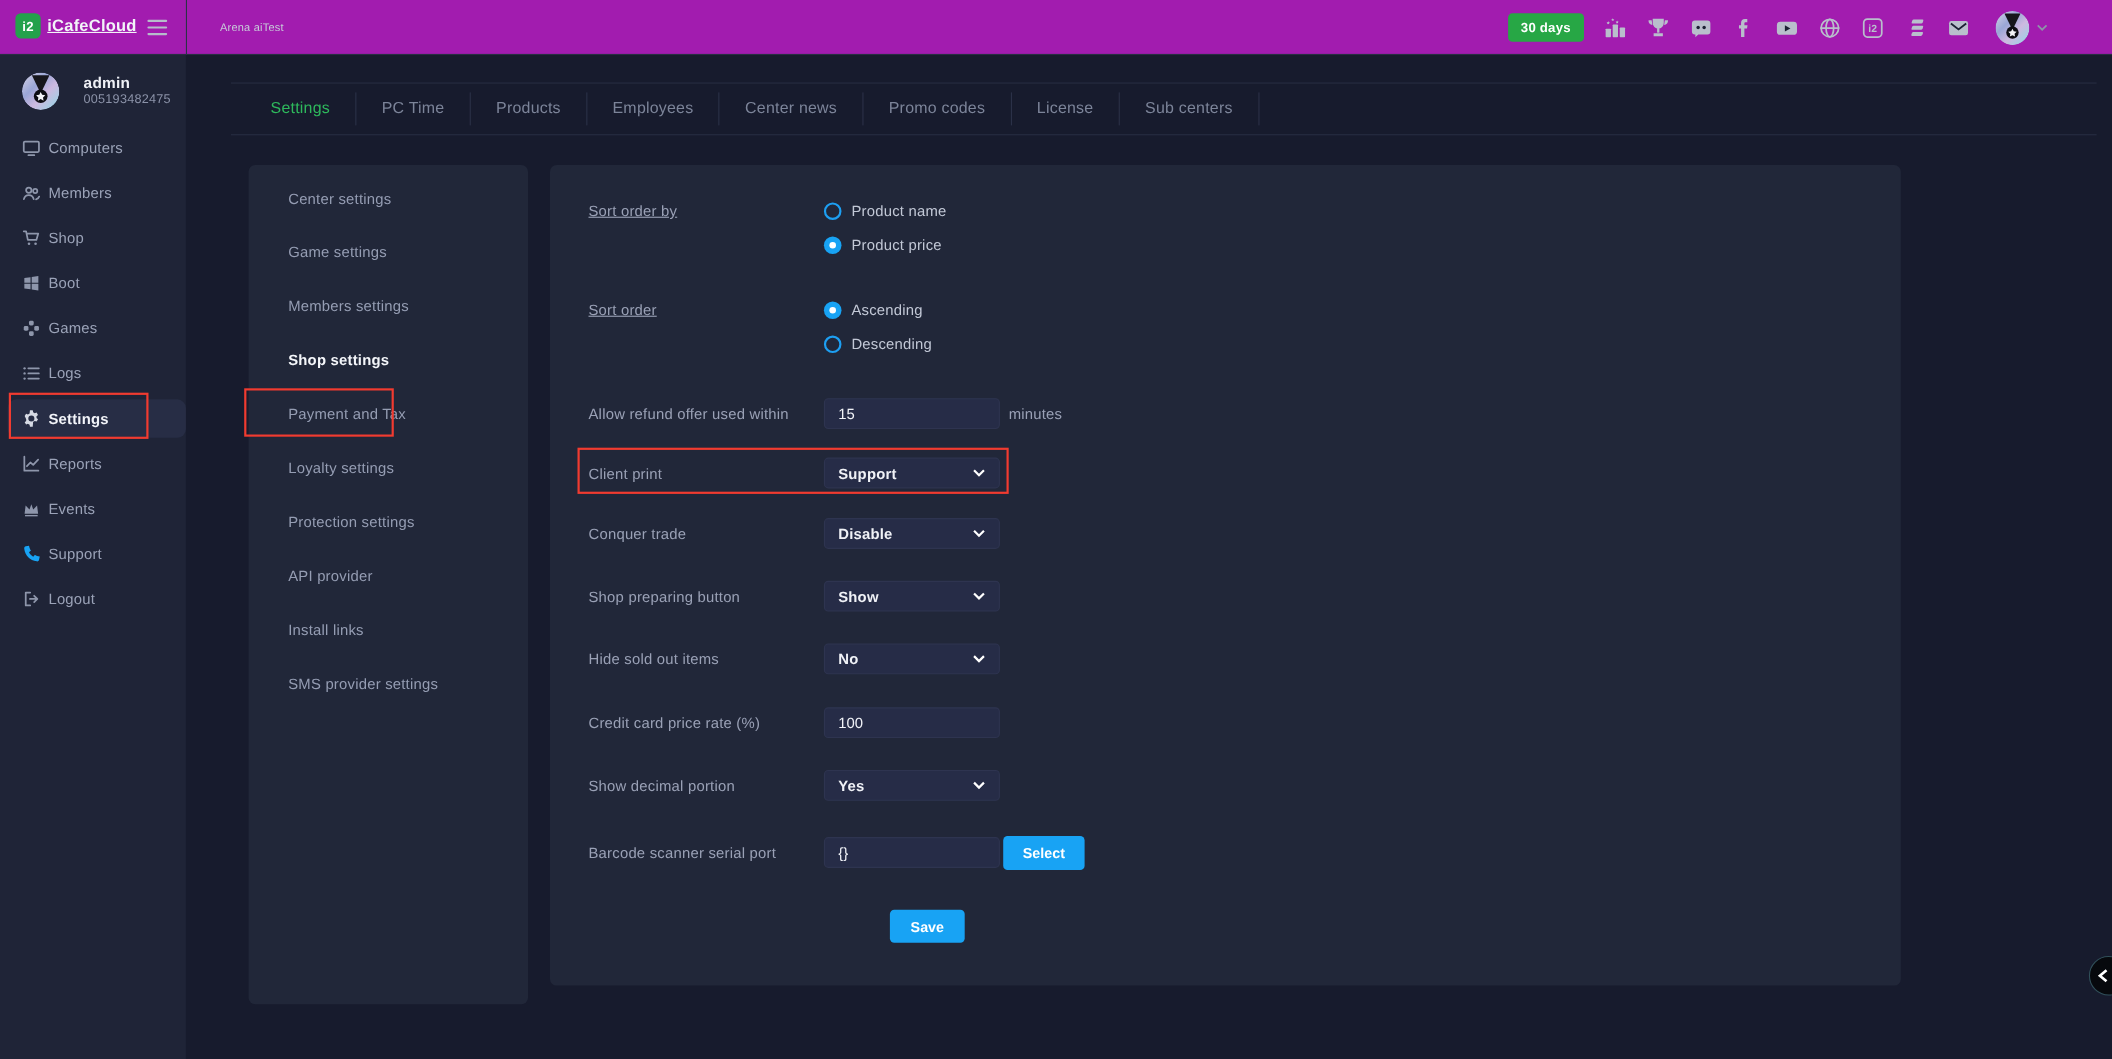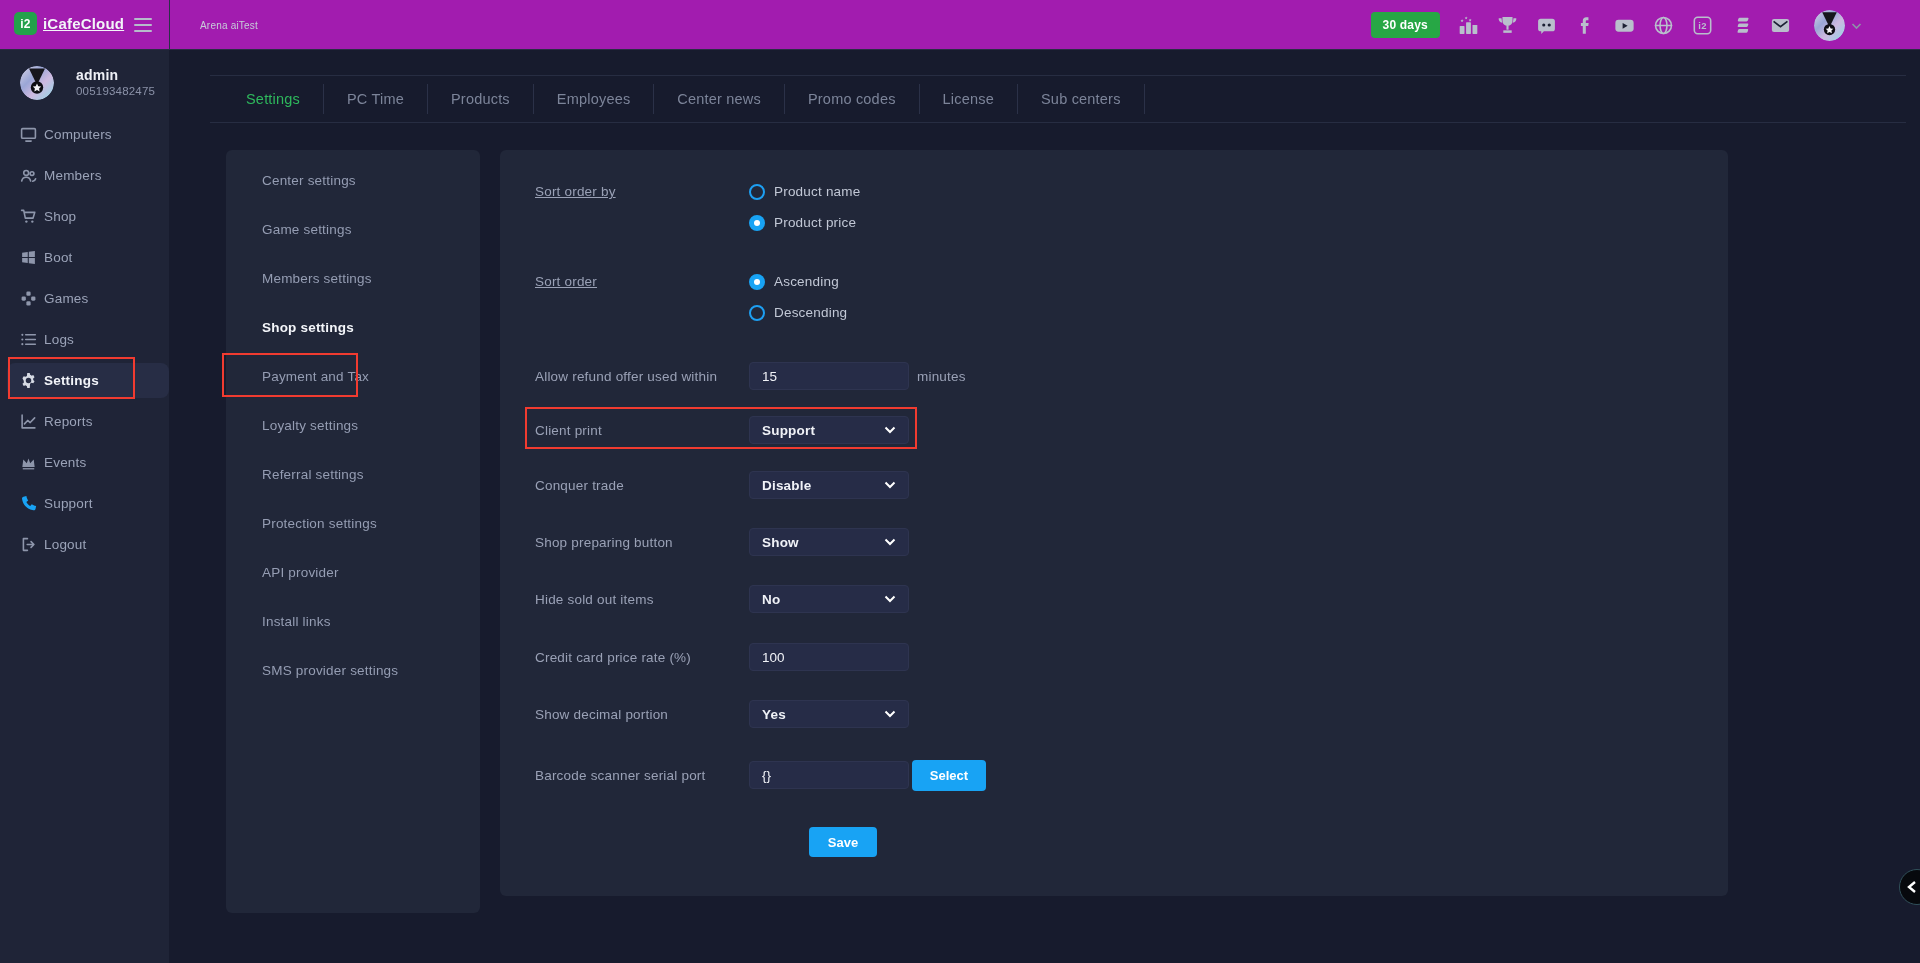--- a/index.html
+++ b/index.html
@@ -346,21 +346,20 @@
     <div class="tab-sep"></div>
   </div>
 
 <div class="card subnav-card" id="setnav">
     <div class="setnav-item">Center settings</div>
     <div class="setnav-item">Game settings</div>
     <div class="setnav-item">Members settings</div>
     <div class="setnav-item active">Shop settings</div>
     <div class="setnav-item">Payment and Tax</div>
     <div class="setnav-item">Loyalty settings</div>
-    <div class="setnav-item">Referral settings</div>
     <div class="setnav-item">Protection settings</div>
     <div class="setnav-item">API provider</div>
     <div class="setnav-item">Install links</div>
     <div class="setnav-item">SMS provider settings</div>
   </div>
 
 <div class="card form-card" id="form-card">
   <button class="btn-blue save-btn">Save</button>
 <div class="form-row row-radio" style="top: 26px;">
       <div class="f-label">Sort order by</div>

